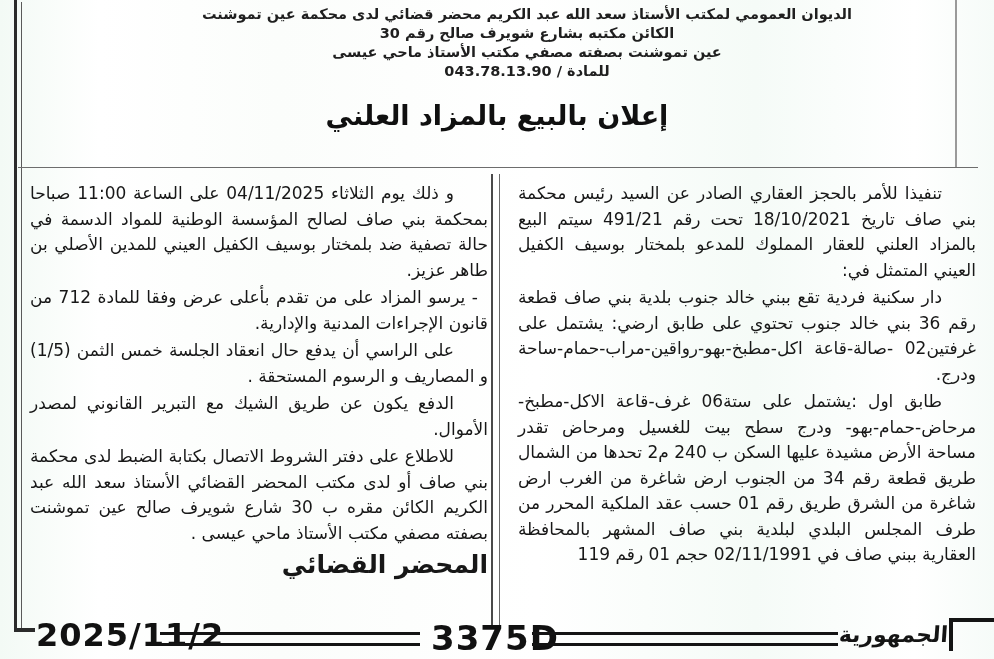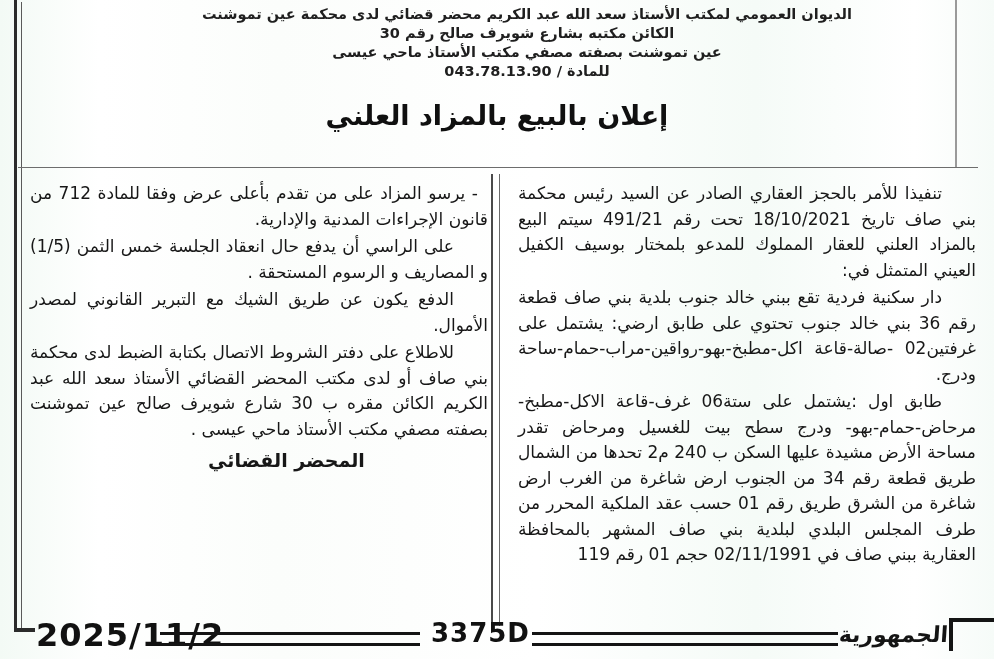--- a/index.html
+++ b/index.html
@@ -22,27 +22,27 @@
   .title-rule{position:absolute;top:167px;left:18px;right:16px;height:1px;background:#6d6d6d;}
   
   .body-area{position:absolute;top:172px;right:18px;left:30px;height:446px;
     direction:rtl;display:flex;gap:30px;}
   .gutter{position:absolute;top:174px;left:491px;width:6px;height:452px;
     border-left:2px solid #4a4a4a;border-right:1px solid #6a6a6a;}
   .col{flex:1;padding-top:9px;font-size:17px;line-height:25.5px;
     text-align:justify;color:#171717;}
   .col p{margin:0 0 2px 0;text-indent:34px;}
   .col p.small-indent{text-indent:10px;}
-  .signature{font-weight:bold;font-size:19px;text-align:center;text-indent:0 !important;
+  .signature{font-weight:bold;font-size:25px;text-align:right;text-indent:0 !important;
     padding-left:55px;margin-top:6px !important;}
   
   .f-date{position:absolute;left:36px;top:616px;font-size:32px;font-weight:bold;letter-spacing:1px;color:#111;}
   .f-rule1{position:absolute;left:160px;top:632px;width:260px;height:8px;
     border-top:3px solid #141414;border-bottom:3px solid #141414;}
-  .f-ref{position:absolute;left:431px;top:618px;font-size:26px;font-weight:bold;letter-spacing:1px;color:#111;}
+  .f-ref{position:absolute;left:431px;top:618px;font-size:34px;font-weight:bold;letter-spacing:1px;color:#111;}
   .f-rule2{position:absolute;left:532px;top:632px;width:306px;height:8px;
     border-top:3px solid #141414;border-bottom:3px solid #141414;}
   .f-logo{position:absolute;left:848px;top:622px;width:100px;direction:rtl;text-align:left;
     font-size:22px;font-weight:bold;color:#141414;transform:skewX(-4deg);}
   .f-corner-h{position:absolute;left:949px;top:618px;width:45px;height:4px;background:#141414;}
   .f-corner-v{position:absolute;left:949px;top:618px;width:4px;height:33px;background:#141414;}
 </style>
 </head>
 <body>
 
@@ -65,20 +65,21 @@
 
   <div class="gutter"></div>
 
   <main class="body-area">
     <section class="col">
       <p>تنفيذا للأمر  بالحجز العقاري الصادر عن السيد رئيس محكمة بني صاف تاريخ 18/10/2021  تحت رقم 491/21  سيتم البيع بالمزاد العلني للعقار المملوك للمدعو بلمختار بوسيف الكفيل العيني المتمثل في:</p>
       <p>دار سكنية فردية تقع ببني خالد جنوب  بلدية بني صاف قطعة رقم 36 بني خالد جنوب تحتوي على طابق ارضي: يشتمل على غرفتين02 -صالة-قاعة اكل-مطبخ-بهو-رواقين-مراب-حمام-ساحة ودرج.</p>
       <p>طابق اول :يشتمل على ستة06 غرف-قاعة الاكل-مطبخ-مرحاض-حمام-بهو- ودرج سطح بيت للغسيل ومرحاض تقدر مساحة الأرض مشيدة عليها السكن ب 240 م2 تحدها من الشمال طريق قطعة رقم 34 من الجنوب ارض شاغرة من الغرب ارض شاغرة من الشرق طريق رقم 01 حسب عقد الملكية المحرر من طرف المجلس البلدي لبلدية بني صاف المشهر بالمحافظة العقارية ببني صاف في 02/11/1991 حجم 01 رقم 119</p>
     </section>
     <section class="col">
+      <p>و ذلك يوم الثلاثاء 04/11/2025 على الساعة  11:00 صباحا  بمحكمة بني صاف لصالح  المؤسسة الوطنية للمواد الدسمة في حالة تصفية ضد بلمختار بوسيف الكفيل العيني للمدين الأصلي بن طاهر عزيز.</p>
       <p class="small-indent">- يرسو المزاد على من تقدم بأعلى عرض وفقا للمادة 712 من قانون الإجراءات المدنية والإدارية.</p>
       <p>على الراسي أن يدفع حال انعقاد الجلسة  خمس الثمن (1/5) و المصاريف و الرسوم المستحقة .</p>
       <p>الدفع يكون عن طريق الشيك مع التبرير القانوني لمصدر الأموال.</p>
       <p>للاطلاع على دفتر الشروط الاتصال بكتابة الضبط لدى محكمة بني صاف  أو لدى مكتب المحضر القضائي الأستاذ سعد الله عبد الكريم الكائن مقره ب 30 شارع شويرف صالح عين تموشنت بصفته  مصفي مكتب الأستاذ ماحي عيسى .</p>
       <p class="signature">المحضر القضائي</p>
     </section>
   </main>
 
   <footer>
     <span class="f-date">2025/11/2</span>

